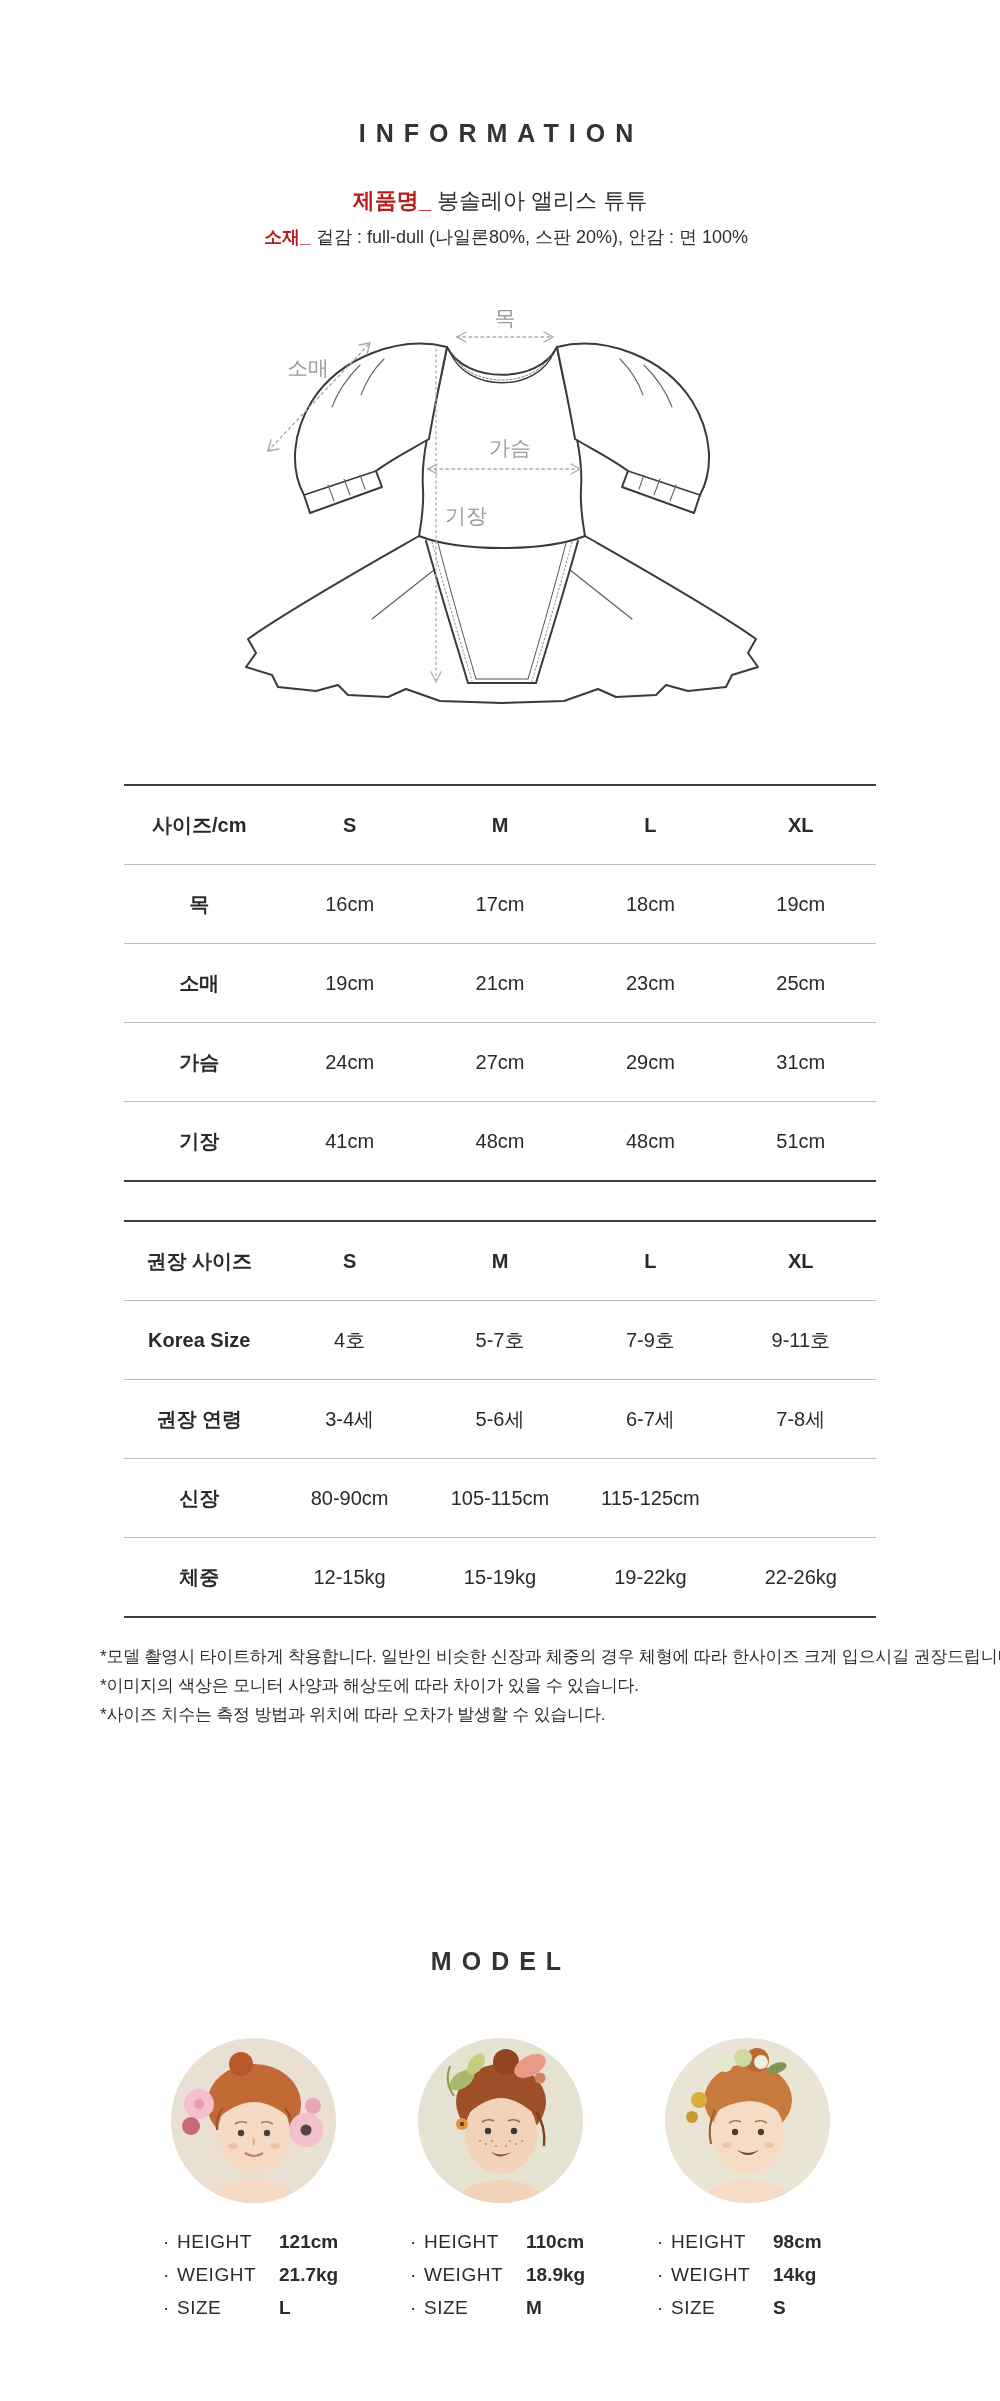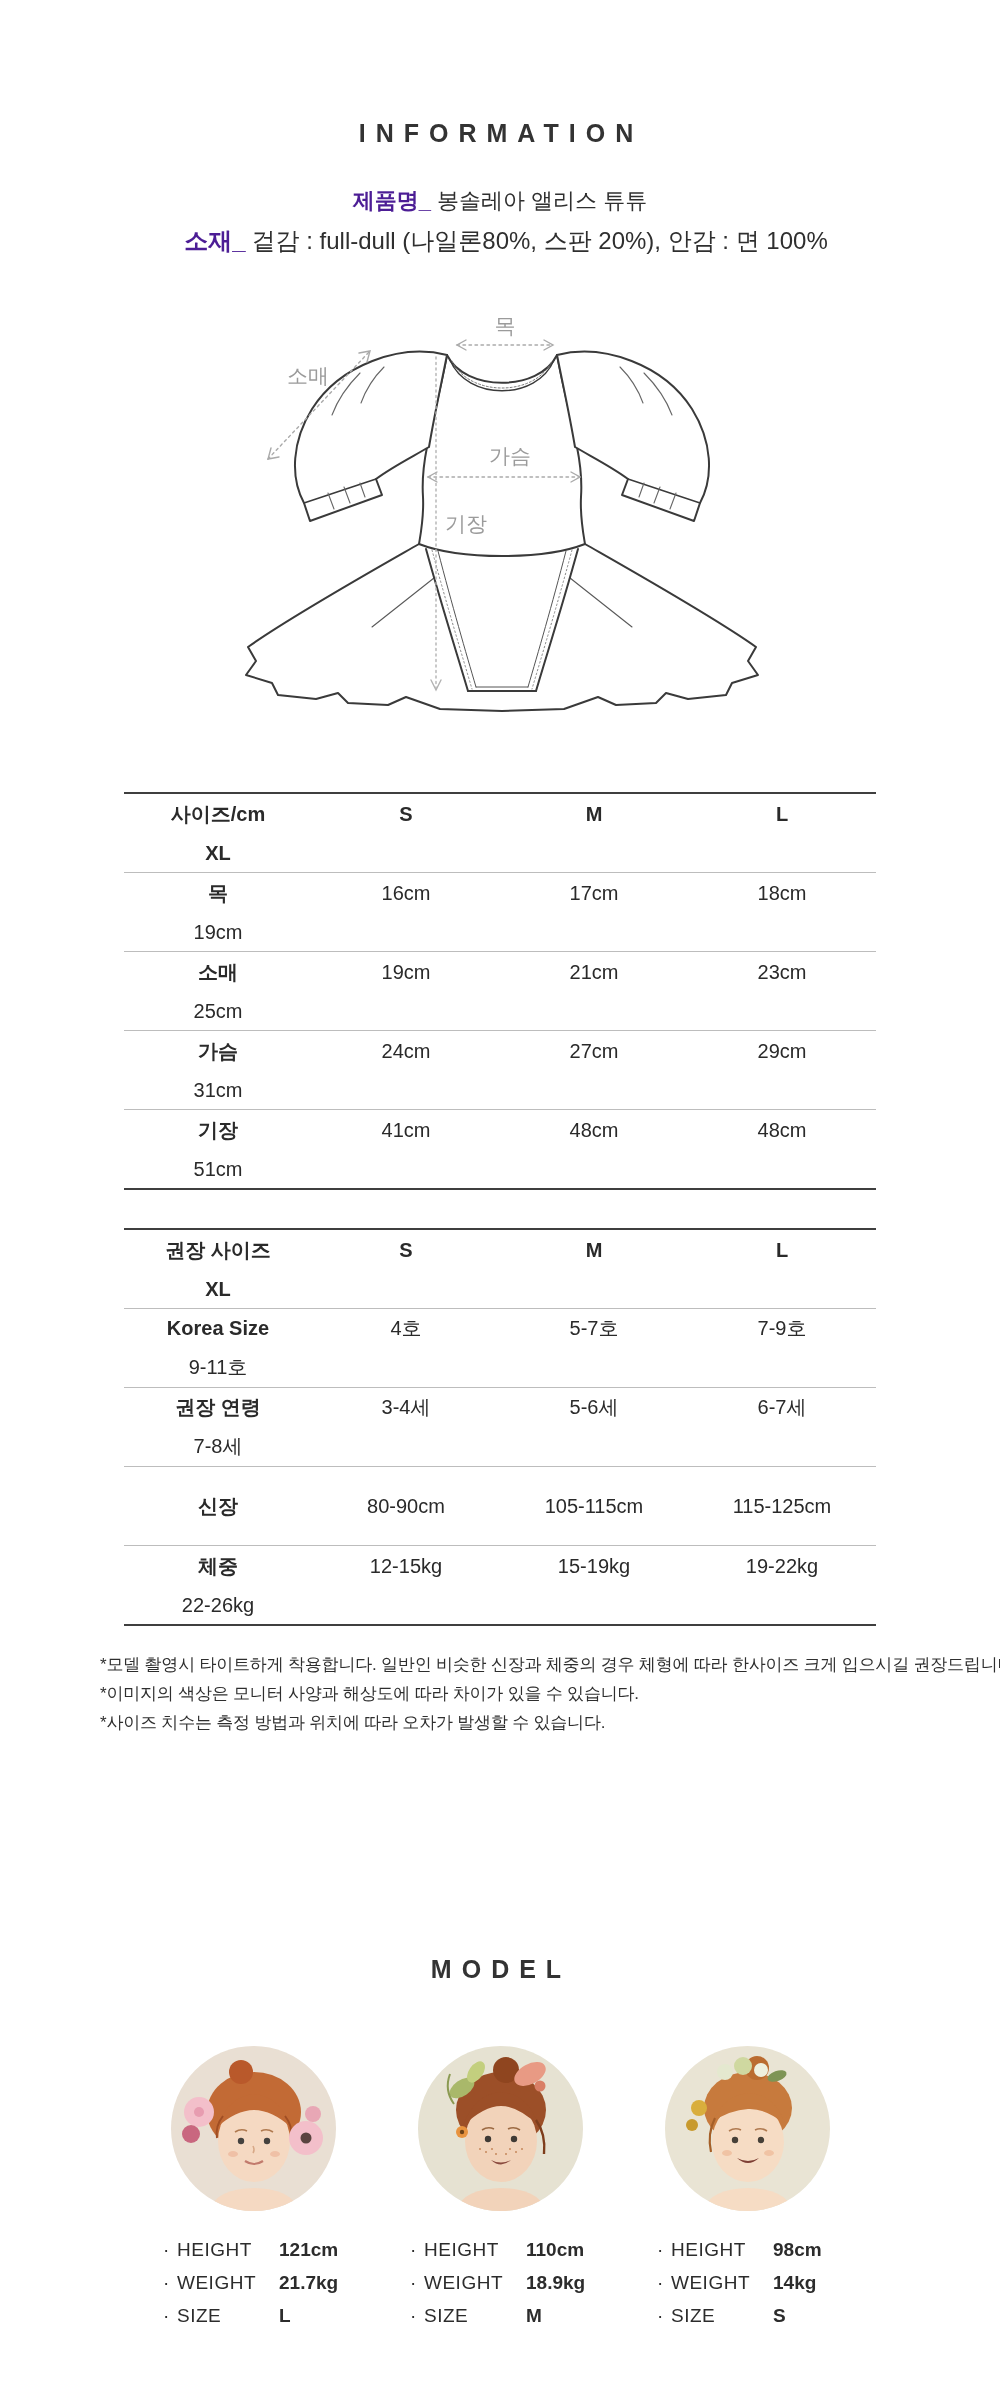--- a/index.html
+++ b/index.html
@@ -7,30 +7,30 @@
     position:relative; width:1000px; height:2401px; margin:0 auto;
     background:#fff; overflow:hidden; box-sizing:border-box;
     font-family:"Liberation Sans", sans-serif; color:#2f2f2f;
   }
   .section-title{
     text-align:center; font-size:25px; font-weight:bold;
     letter-spacing:10px; padding-left:2px; color:#333;
   }
   #information-title{ padding-top:119px; }
   .product-line{ margin:38px 0 0 0; text-align:center; font-size:22px; white-space:nowrap;}
-  .material-line{ margin:9px 0 0 12px; text-align:center; font-size:24px; white-space:nowrap;}
-  .product-line b, .material-line b{ font-weight:bold; margin-right:6px; color:#4c1d95;}
+  .material-line{ margin:9px 0 0 12px; text-align:center; font-size:18px; white-space:nowrap;}
+  .product-line b, .material-line b{ font-weight:bold; margin-right:6px; color:#b91c1c;}
   .diagram-wrap{ margin:40px auto 0 auto; width:560px; height:420px; }
   .diagram-wrap svg{ display:block; }
 
   .mtable{
     width:752px; margin:0 auto;
     border-top:2px solid #3f3f3f; border-bottom:2px solid #3f3f3f;
   }
-  .mtable .trow{ display:grid; grid-template-columns:repeat(4,1fr); height:78px; }
+  .mtable .trow{ display:grid; grid-template-columns:repeat(5,1fr); height:78px; }
   .mtable .trow + .trow{ border-top:1px solid #bdbdbd; }
   .mtable .tcell{
     display:flex; align-items:center; justify-content:center;
     font-size:20px; color:#2a2a2a;
   }
   .mtable .tcell.hdr{ font-weight:600; }
   .mtable .tcell.lbl{ font-weight:600; }
   .mtable .tcell.val{ font-weight:400;text-align:right; }
   #size-table{ margin-top:75px; }
   #fit-table{ margin-top:38px; }

